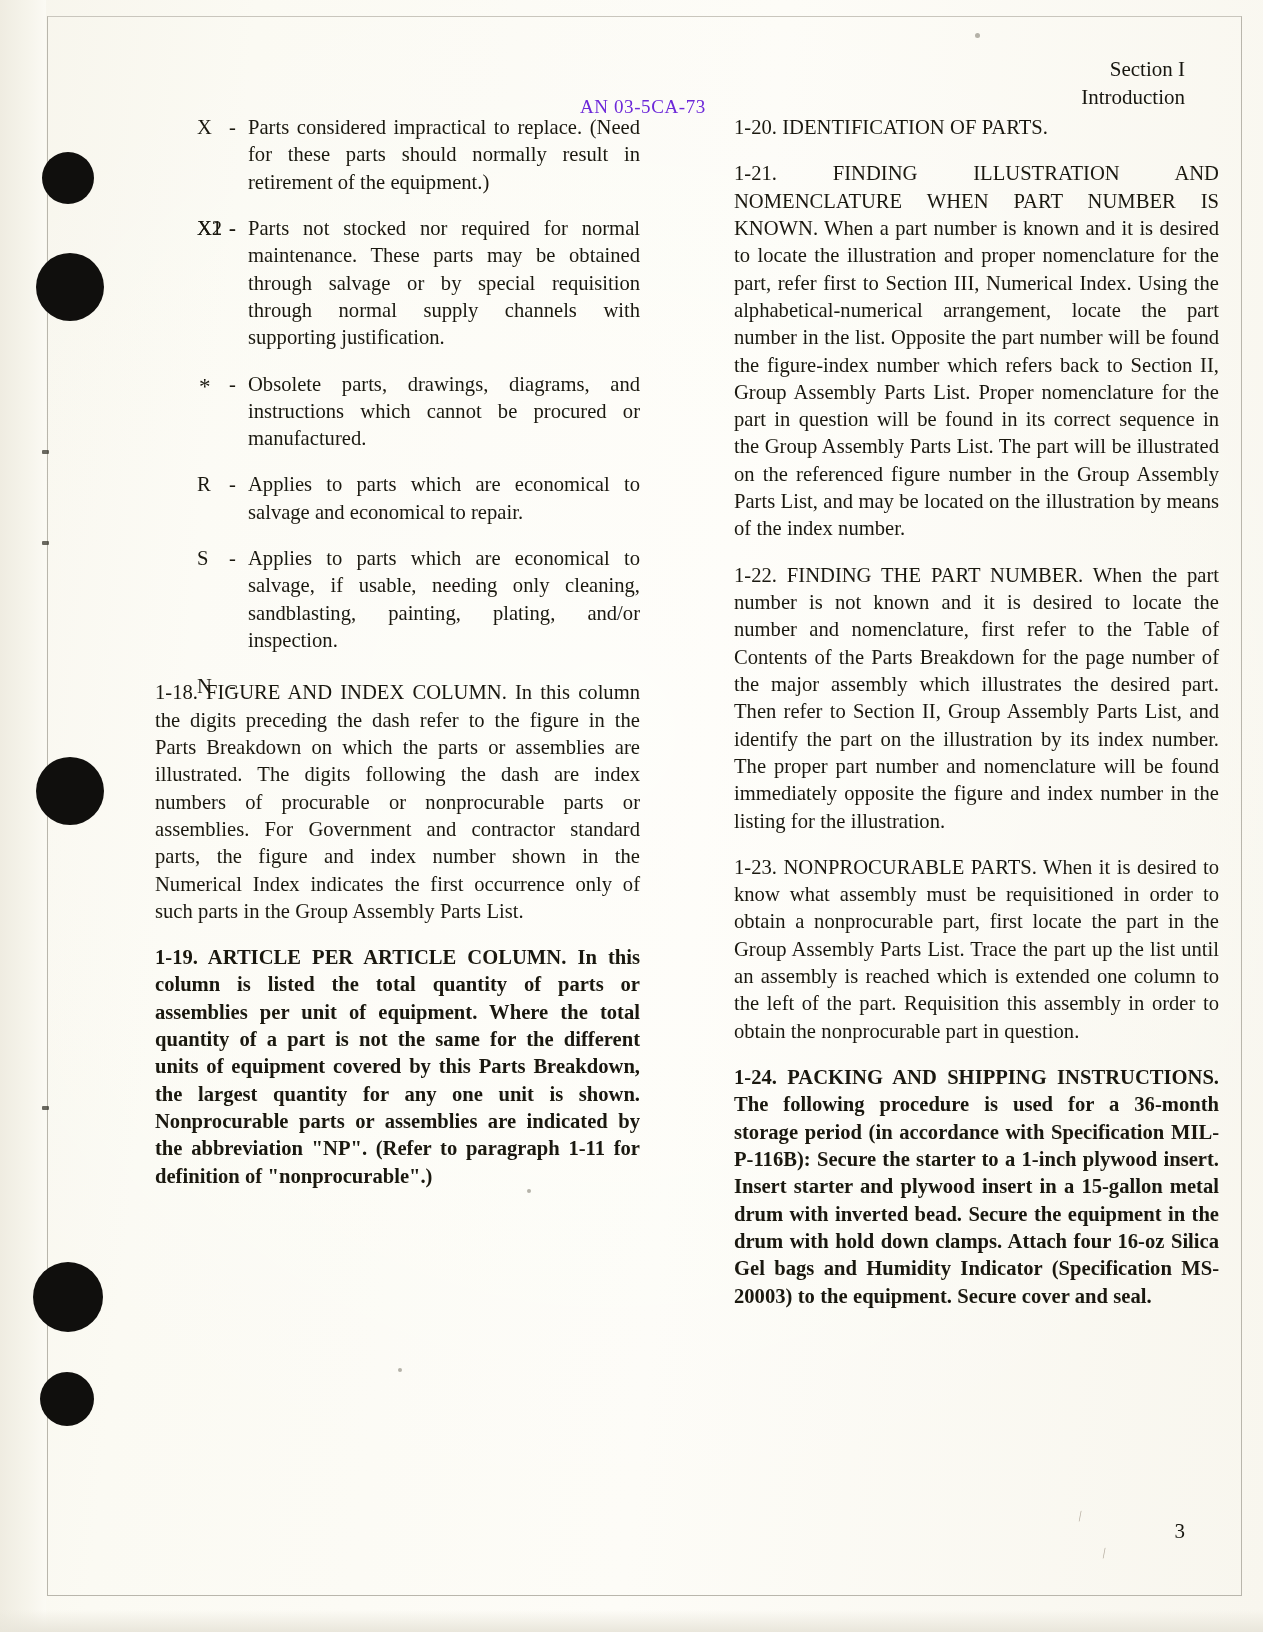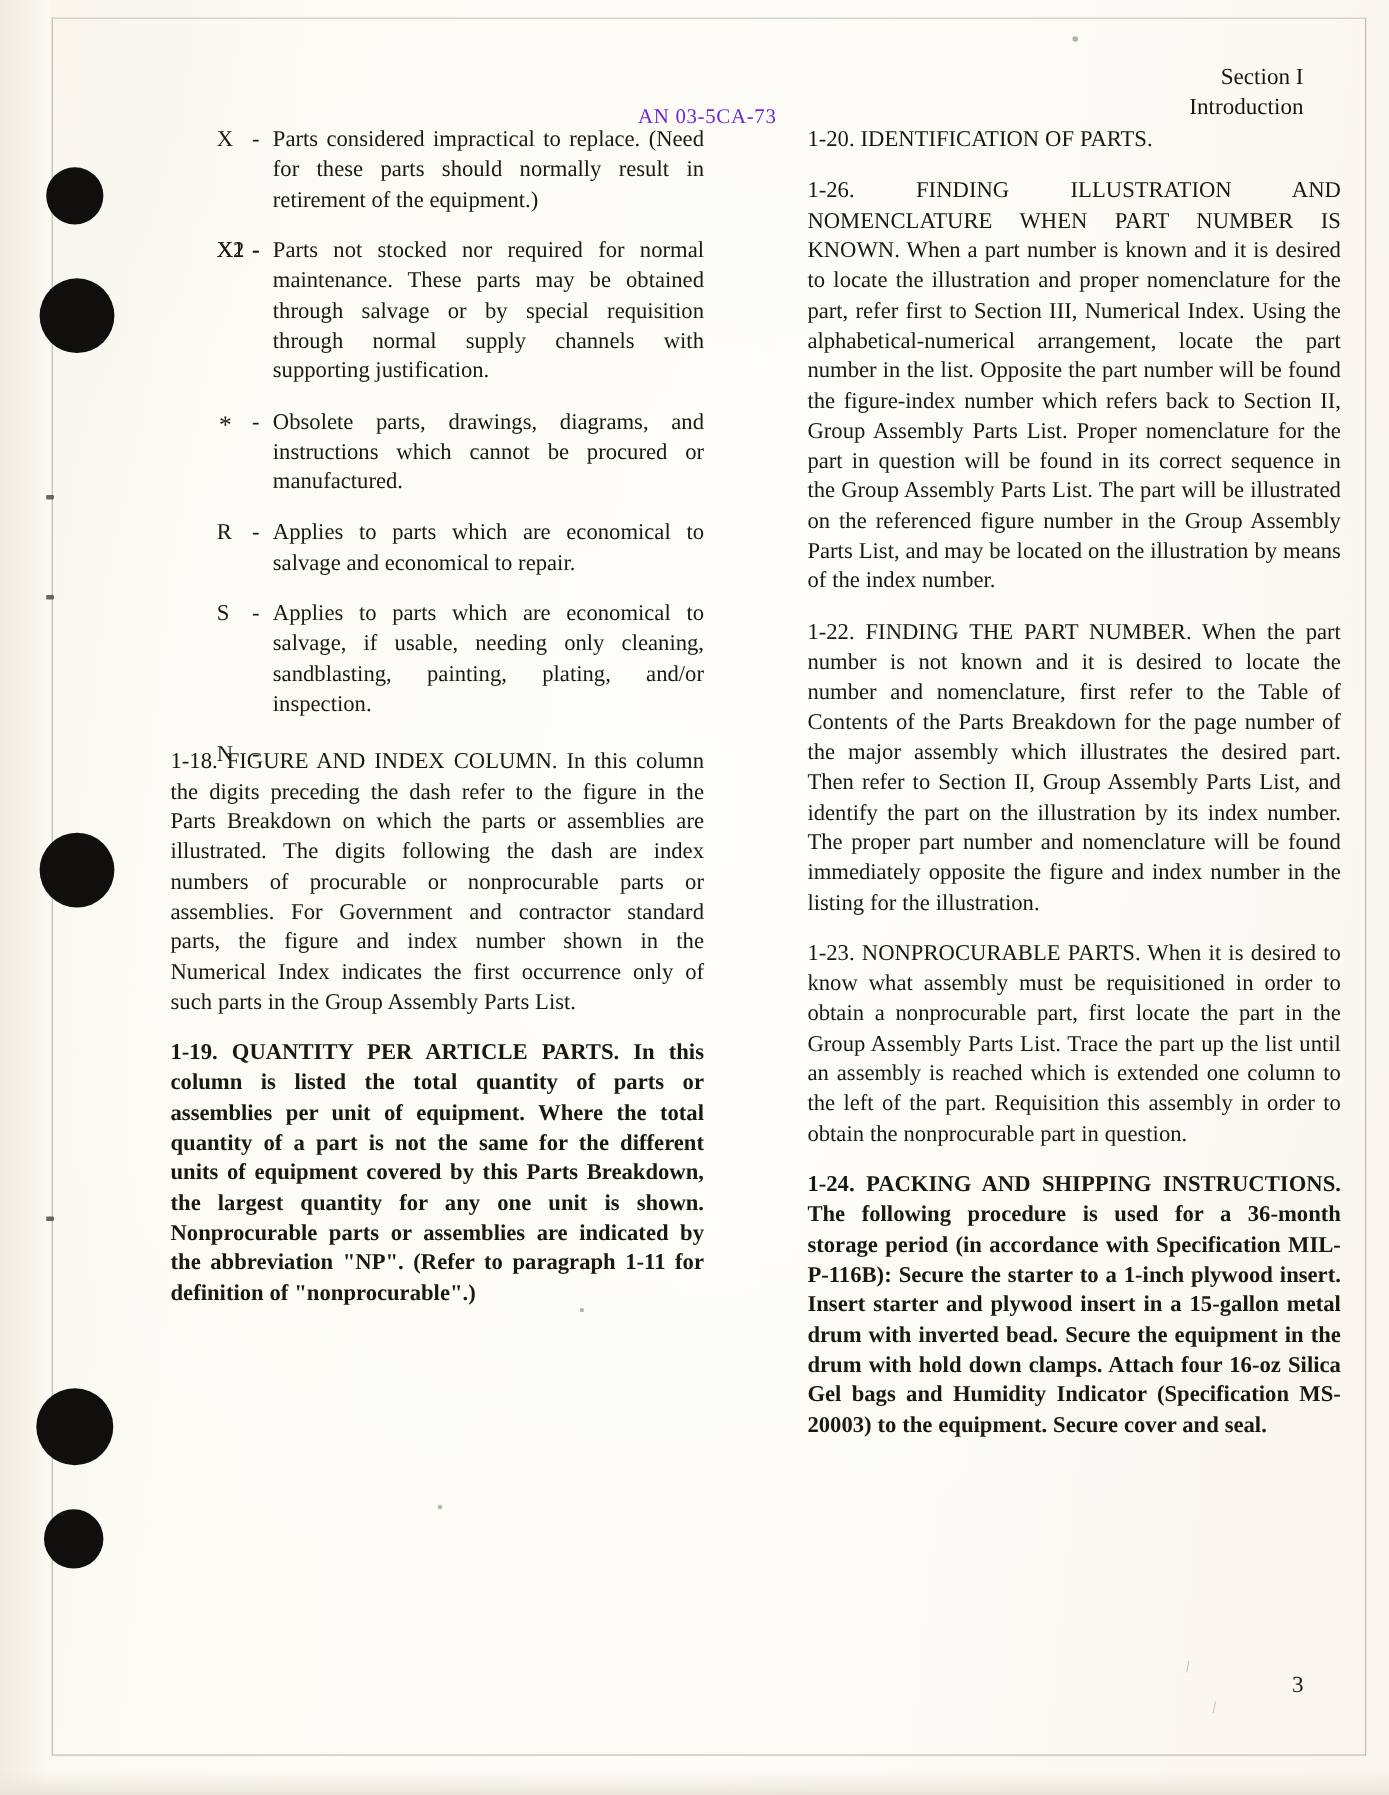--- a/index.html
+++ b/index.html
@@ -241,32 +241,32 @@
         <span class="dash">-</span>
       </div>
 
       <p class="para">
         <span class="lead"><span>1-18.</span></span>
         <span>FIGURE AND INDEX COLUMN.</span>
         <span>In this column the digits preceding the dash refer to the figure in the Parts Breakdown on which the parts or assemblies are illustrated. The digits following the dash are index numbers of procurable or nonprocurable parts or assemblies. For Government and contractor standard parts, the figure and index number shown in the Numerical Index indicates the first occurrence only of such parts in the Group Assembly Parts List.</span>
       </p>
       <p class="para">
         <span class="lead"><span>1-19.</span></span>
-        <span>QUANTITY PER ARTICLE PARTS.</span>
+        <span>ARTICLE PER ARTICLE COLUMN.</span>
         <span>In this column is listed the total quantity of parts or assemblies per unit of equipment. Where the total quantity of a part is not the same for the different units of equipment covered by this Parts Breakdown, the largest quantity for any one unit is shown. Nonprocurable parts or assemblies are indicated by the abbreviation "NP". (Refer to paragraph 1-11 for definition of "nonprocurable".)</span>
       </p>
     </div>
 
     <div class="col col-right">
       <p class="para">
         <span class="lead"><span>1-20.</span></span>
         <span>IDENTIFICATION OF PARTS.</span>
       </p>
       <p class="para">
-        <span class="lead"><span>1-26.</span></span>
+        <span class="lead"><span>1-21.</span></span>
         <span>FINDING ILLUSTRATION AND NOMENCLATURE WHEN PART NUMBER IS KNOWN.</span>
         <span>When a part number is known and it is desired to locate the illustration and proper nomenclature for the part, refer first to Section III, Numerical Index. Using the alphabetical-numerical arrangement, locate the part number in the list. Opposite the part number will be found the figure-index number which refers back to Section II, Group Assembly Parts List. Proper nomenclature for the part in question will be found in its correct sequence in the Group Assembly Parts List. The part will be illustrated on the referenced figure number in the Group Assembly Parts List, and may be located on the illustration by means of the index number.</span>
       </p>
       <p class="para">
         <span class="lead"><span>1-22.</span></span>
         <span>FINDING THE PART NUMBER.</span>
         <span>When the part number is not known and it is desired to locate the number and nomenclature, first refer to the Table of Contents of the Parts Breakdown for the page number of the major assembly which illustrates the desired part. Then refer to Section II, Group Assembly Parts List, and identify the part on the illustration by its index number. The proper part number and nomenclature will be found immediately opposite the figure and index number in the listing for the illustration.</span>
       </p>
       <p class="para">
         <span class="lead"><span>1-23.</span></span>

